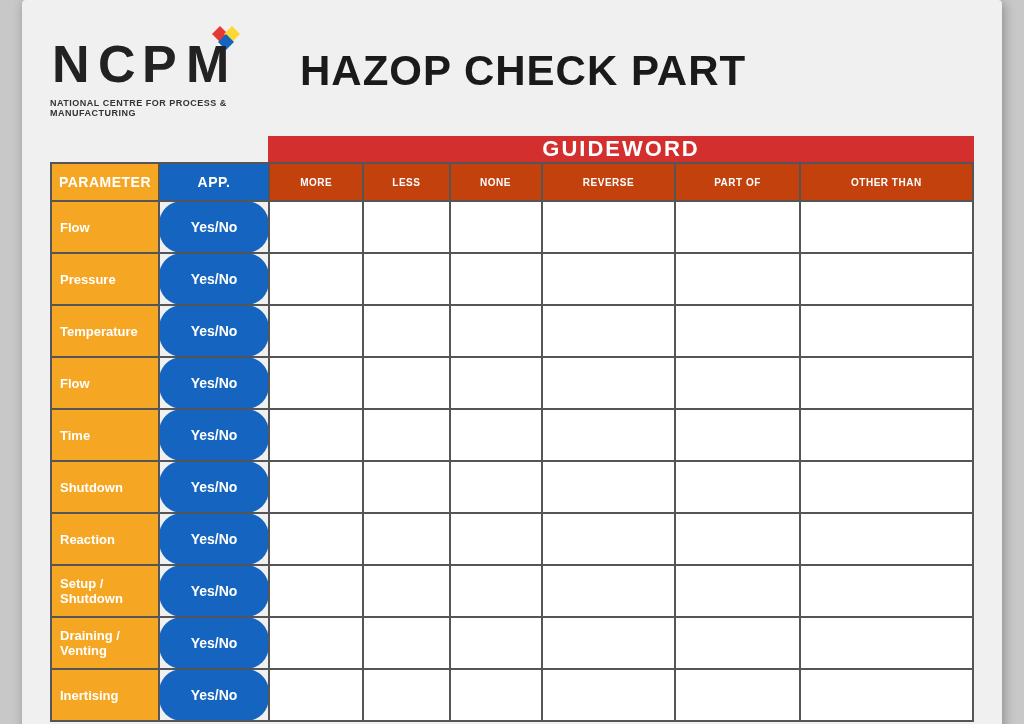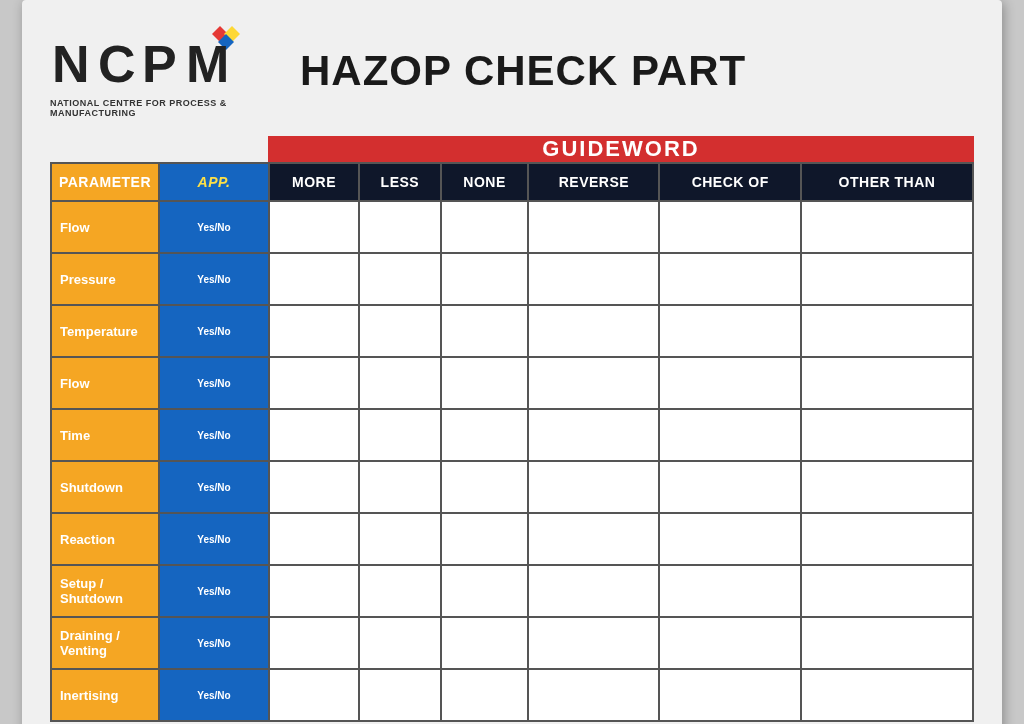--- a/index.html
+++ b/index.html
@@ -69,41 +69,40 @@
       width: 108px;
     }
     .col-app {
       width: 110px;
     }
     .col-guide {
       width: calc((100% - 218px) / 6);
     }
 
     thead tr.header-row th {
-      background: #0f172a;
+      background: #c2410c;
       color: white;
       font-weight: 800;
-      font-size: 14px;
+      font-size: 10px;
       padding: 10px 6px;
       text-align: center;
       border: 2px solid #555;
       letter-spacing: 0.5px;
     }
 
     thead tr.header-row th.param-header {
       background: #f5a623;
       color: white;
       font-size: 14px;
     }
 
     thead tr.header-row th.app-header {
       background: #1565c0;
-      color: #fde047;
+      color: #ffffff;
       font-size: 14px;
-      font-style: italic;
     }
 
     tbody tr td {
       border: 2px solid #555;
       padding: 0;
       height: 52px;
     }
 
     tbody tr td.param-cell {
       background: #f5a623;
@@ -111,24 +110,25 @@
       font-weight: 700;
       font-size: 13px;
       padding: 6px 8px;
       vertical-align: middle;
       text-align: left;
     }
 
     tbody tr td.app-cell {
       background: #1565c0;
       color: white;
-      font-size: 10px;
+      font-size: 14px;
       font-weight: 600;
       text-align: center;
       vertical-align: middle;
+      border-radius: 23px;
     }
 
     tbody tr td.data-cell {
       background: white;
       min-height: 48px;
     }
 
     
     .logo-block {
       display: flex;
@@ -183,21 +183,21 @@
         <col class="col-guide">
       </colgroup>
       <thead>
         <tr class="header-row">
           <th class="param-header">PARAMETER</th>
           <th class="app-header">APP.</th>
           <th>MORE</th>
           <th>LESS</th>
           <th>NONE</th>
           <th>REVERSE</th>
-          <th>CHECK OF</th>
+          <th>PART OF</th>
           <th>OTHER THAN</th>
         </tr>
       </thead>
       <tbody id="table-body">
       <tr>
             <td class="param-cell">Flow</td>
             <td class="app-cell">Yes/No</td>
             <td class="data-cell"></td>
             <td class="data-cell"></td>
             <td class="data-cell"></td>

